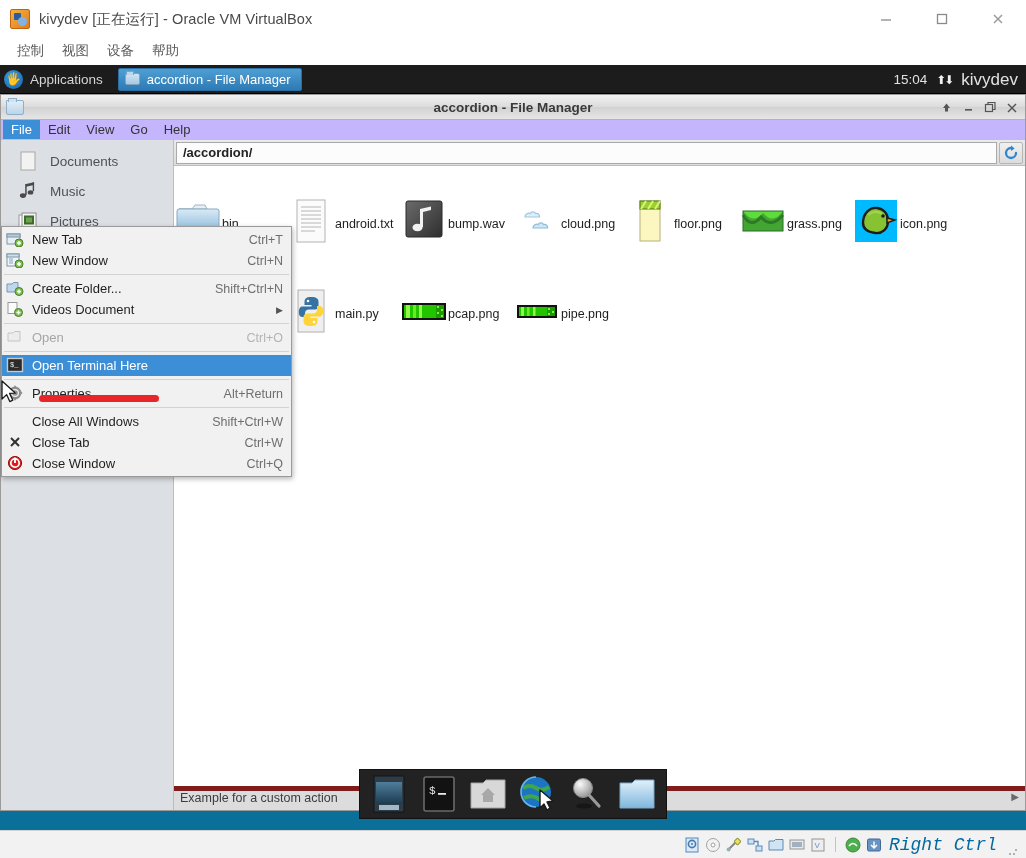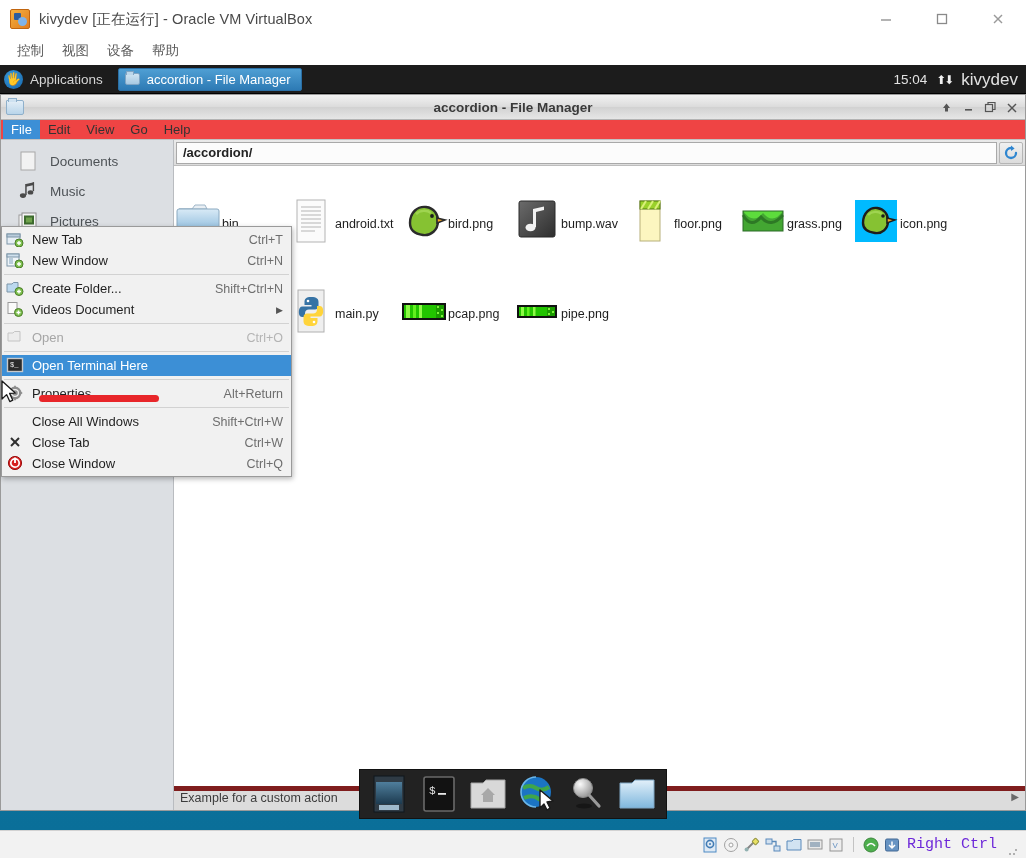--- a/index.html
+++ b/index.html
@@ -130,21 +130,21 @@
     position: absolute; left: 0; right: 0; text-align: center;
     font-size: 13.5px; font-weight: bold; color: #3a3a3a;
   }
   .fm-wctl { position: absolute; right: 2px; top: 0; height: 25px; display: flex; align-items: center; }
   .fm-wbtn {
     width: 22px; height: 25px; display:flex; align-items:center; justify-content:center;
     color: #555;
   }
 
   .fm-menubar {
-    height: 20px; flex: none; background: #ef4444;
+    height: 20px; flex: none; background: #c4b5fd;
     border-bottom: 1px solid #c2c2c2;
     display: flex; align-items: stretch; padding-left: 2px;
     position: relative; z-index: 40;
   }
   .fm-menu {
     font-size: 13px; color: #333; padding: 0 8px; display:flex; align-items:center;
   }
   .fm-menu.active { background: #3c8fd6; color: #fff; }
 
   .fm-body { flex: 1; display: flex; min-height: 0; position: relative; }
@@ -249,21 +249,21 @@
   
   .vbox-statusbar {
     position: absolute; left: 0; top: 830px; width: 1026px; height: 28px;
     background: #f2f2f2; border-top: 1px solid #d2d2d2;
     display: flex; align-items: center; justify-content: flex-end;
     padding-right: 8px; gap: 5px;
   }
   .sb-ico { width: 16px; height: 16px; opacity: .9; }
   .sb-sep { width: 1px; height: 15px; background: #c3c3c3; margin: 0 4px; }
   .sb-host {
-    font-family: "Liberation Mono", monospace; font-size: 15px; color: #6d28d9; margin-left: 2px;
+    font-family: "Liberation Mono", monospace; font-size: 18px; color: #0369a1; margin-left: 2px; font-style: italic;
   }
   .sb-grip { width: 10px; height: 10px; margin-left: 6px; align-self: flex-end; margin-bottom: 2px;
     background:
       radial-gradient(circle 1px at 2px 8px, #b0b0b0 99%, transparent 100%),
       radial-gradient(circle 1px at 6px 8px, #b0b0b0 99%, transparent 100%),
       radial-gradient(circle 1px at 8px 4px, #b0b0b0 99%, transparent 100%);
   }
 </style>
 </head>
 <body>
@@ -485,49 +485,47 @@
                       <line x1="12" y1="21" x2="32" y2="21"></line>
                     <line x1="12" y1="25" x2="32" y2="25"></line>
                       <line x1="12" y1="29" x2="32" y2="29"></line>
                     <line x1="12" y1="33" x2="26" y2="33"></line>
                   </g>
                 </svg>
               </div>
               <div class="file-name">android.txt</div>
             </div>
 
-            <div class="file-cell">
-              <div class="file-icon-wrap">
-                <svg width="48" height="44" viewBox="0 0 48 44">
-                  <path d="M10 24 C10 13 18 7 26 8 C34 9 38 15 38 22 C38 31 31 37 23 36 C15 35 10 31 10 24 Z" fill="#86c232" stroke="#2b2b2b" stroke-width="2.4"></path>
-                  <path d="M16 15 C20 11 27 11 31 14" stroke="#9fd450" stroke-width="2.5" fill="none"></path>
-                  <circle cx="32" cy="17" r="1.9" fill="#1d1d1d"></circle>
-                  <path d="M37 19 L45 21 L37 24 Z" fill="#f5a623" stroke="#2b2b2b" stroke-width="1.6"></path>
-                </svg>
-              </div>
-              <div class="file-name">bird.png</div>
-            </div>
 
             <div class="file-cell">
               <div class="file-icon-wrap">
                 <svg width="44" height="44" viewBox="0 0 44 44">
                   <rect x="4" y="2" width="36" height="36" rx="2" fill="url(#ag)" stroke="#2a2a2a"></rect>
                   <defs>
                       <linearGradient id="ag" x1="0" y1="0" x2="1" y2="1">
                     <stop offset="0" stop-color="#6b6b6b"></stop>
                         <stop offset="1" stop-color="#2e2e2e"></stop>
                   </linearGradient>
                     </defs>
                   <path d="M18 28 V10 L29 7.5 V11 L21 13 V28 Z" fill="#f2f2f2"></path>
                   <ellipse cx="15.5" cy="28.5" rx="5" ry="3.8" fill="#f2f2f2"></ellipse>
                 </svg>
               </div>
               <div class="file-name">bump.wav</div>
             </div>
 
+            <div class="file-cell">
+              <div class="file-icon-wrap">
+                <svg width="48" height="44" viewBox="0 0 48 44">
+                  <path d="M12 18 C12 14.8 15.2 13.4 17.2 14.6 C18 12.4 21.6 12.4 22.6 14.6 C25 14 26.8 15.6 26.6 18 Z" fill="#dfeff8" stroke="#9fc6e0" stroke-width="1.2"></path>
+                  <path d="M20 29 C20 25.8 23.2 24.4 25.2 25.6 C26 23.4 29.6 23.4 30.6 25.6 C33 25 34.8 26.6 34.6 29 Z" fill="#cfe7f5" stroke="#8fbcd8" stroke-width="1.2"></path>
+                </svg>
+              </div>
+              <div class="file-name">cloud.png</div>
+            </div>
 
             <div class="file-cell">
               <div class="file-icon-wrap">
                 <svg width="44" height="46" viewBox="0 0 44 46">
                   <rect x="12" y="3" width="20" height="40" fill="#fcf6c0" stroke="#b7b07a"></rect>
                   <rect x="12" y="3" width="20" height="8" fill="#9ad12a" stroke="#4f7510"></rect>
                   <g stroke="#d9f07a" stroke-width="2">
                     <line x1="13" y1="11" x2="18" y2="3"></line>
                       <line x1="20" y1="11" x2="25" y2="3"></line>
                     <line x1="27" y1="11" x2="32" y2="3"></line>

